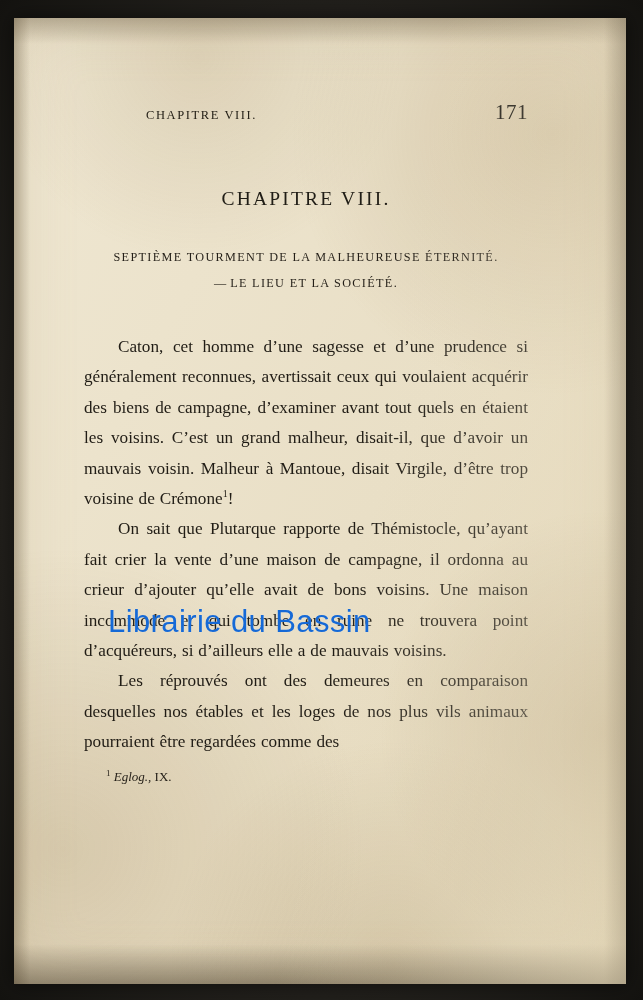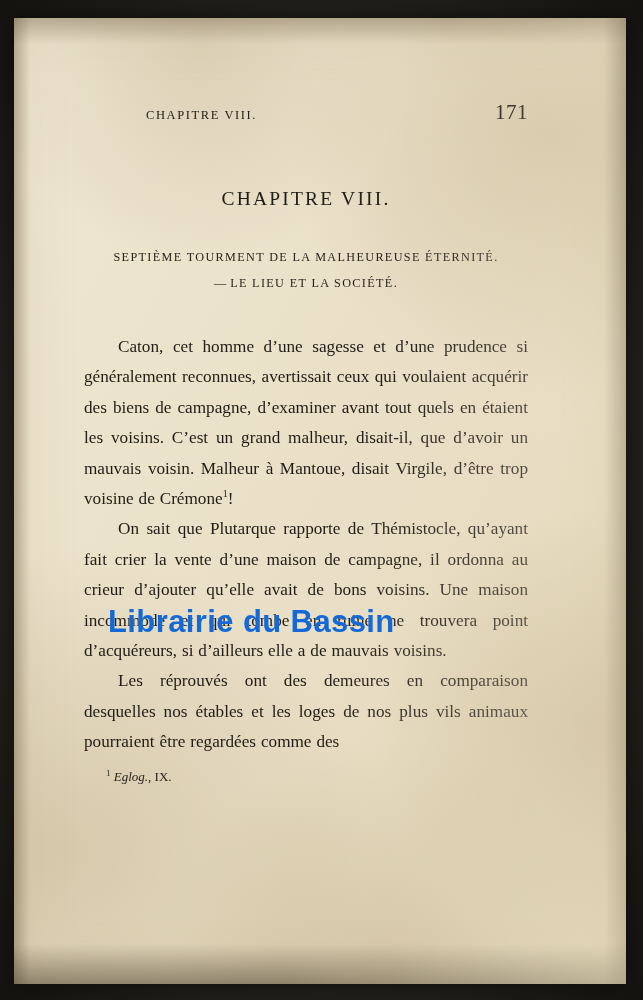--- a/index.html
+++ b/index.html
@@ -181,21 +181,21 @@
 
   
   .watermark {
     position: absolute;
     left: 108px;
     top: 604px;
     width: 420px;
     text-align: left;
     font-family: "Liberation Sans", sans-serif;
     font-size: 31px;
-    font-weight: 700;
+    font-weight: 400;
     color: #1569d6;
     letter-spacing: 0.4px;
     text-shadow: 0 0 1px rgba(255,255,255,0.45);
     pointer-events: none;
   }
 
   
   .inkfade {
     position: absolute;
     left: 14px;

